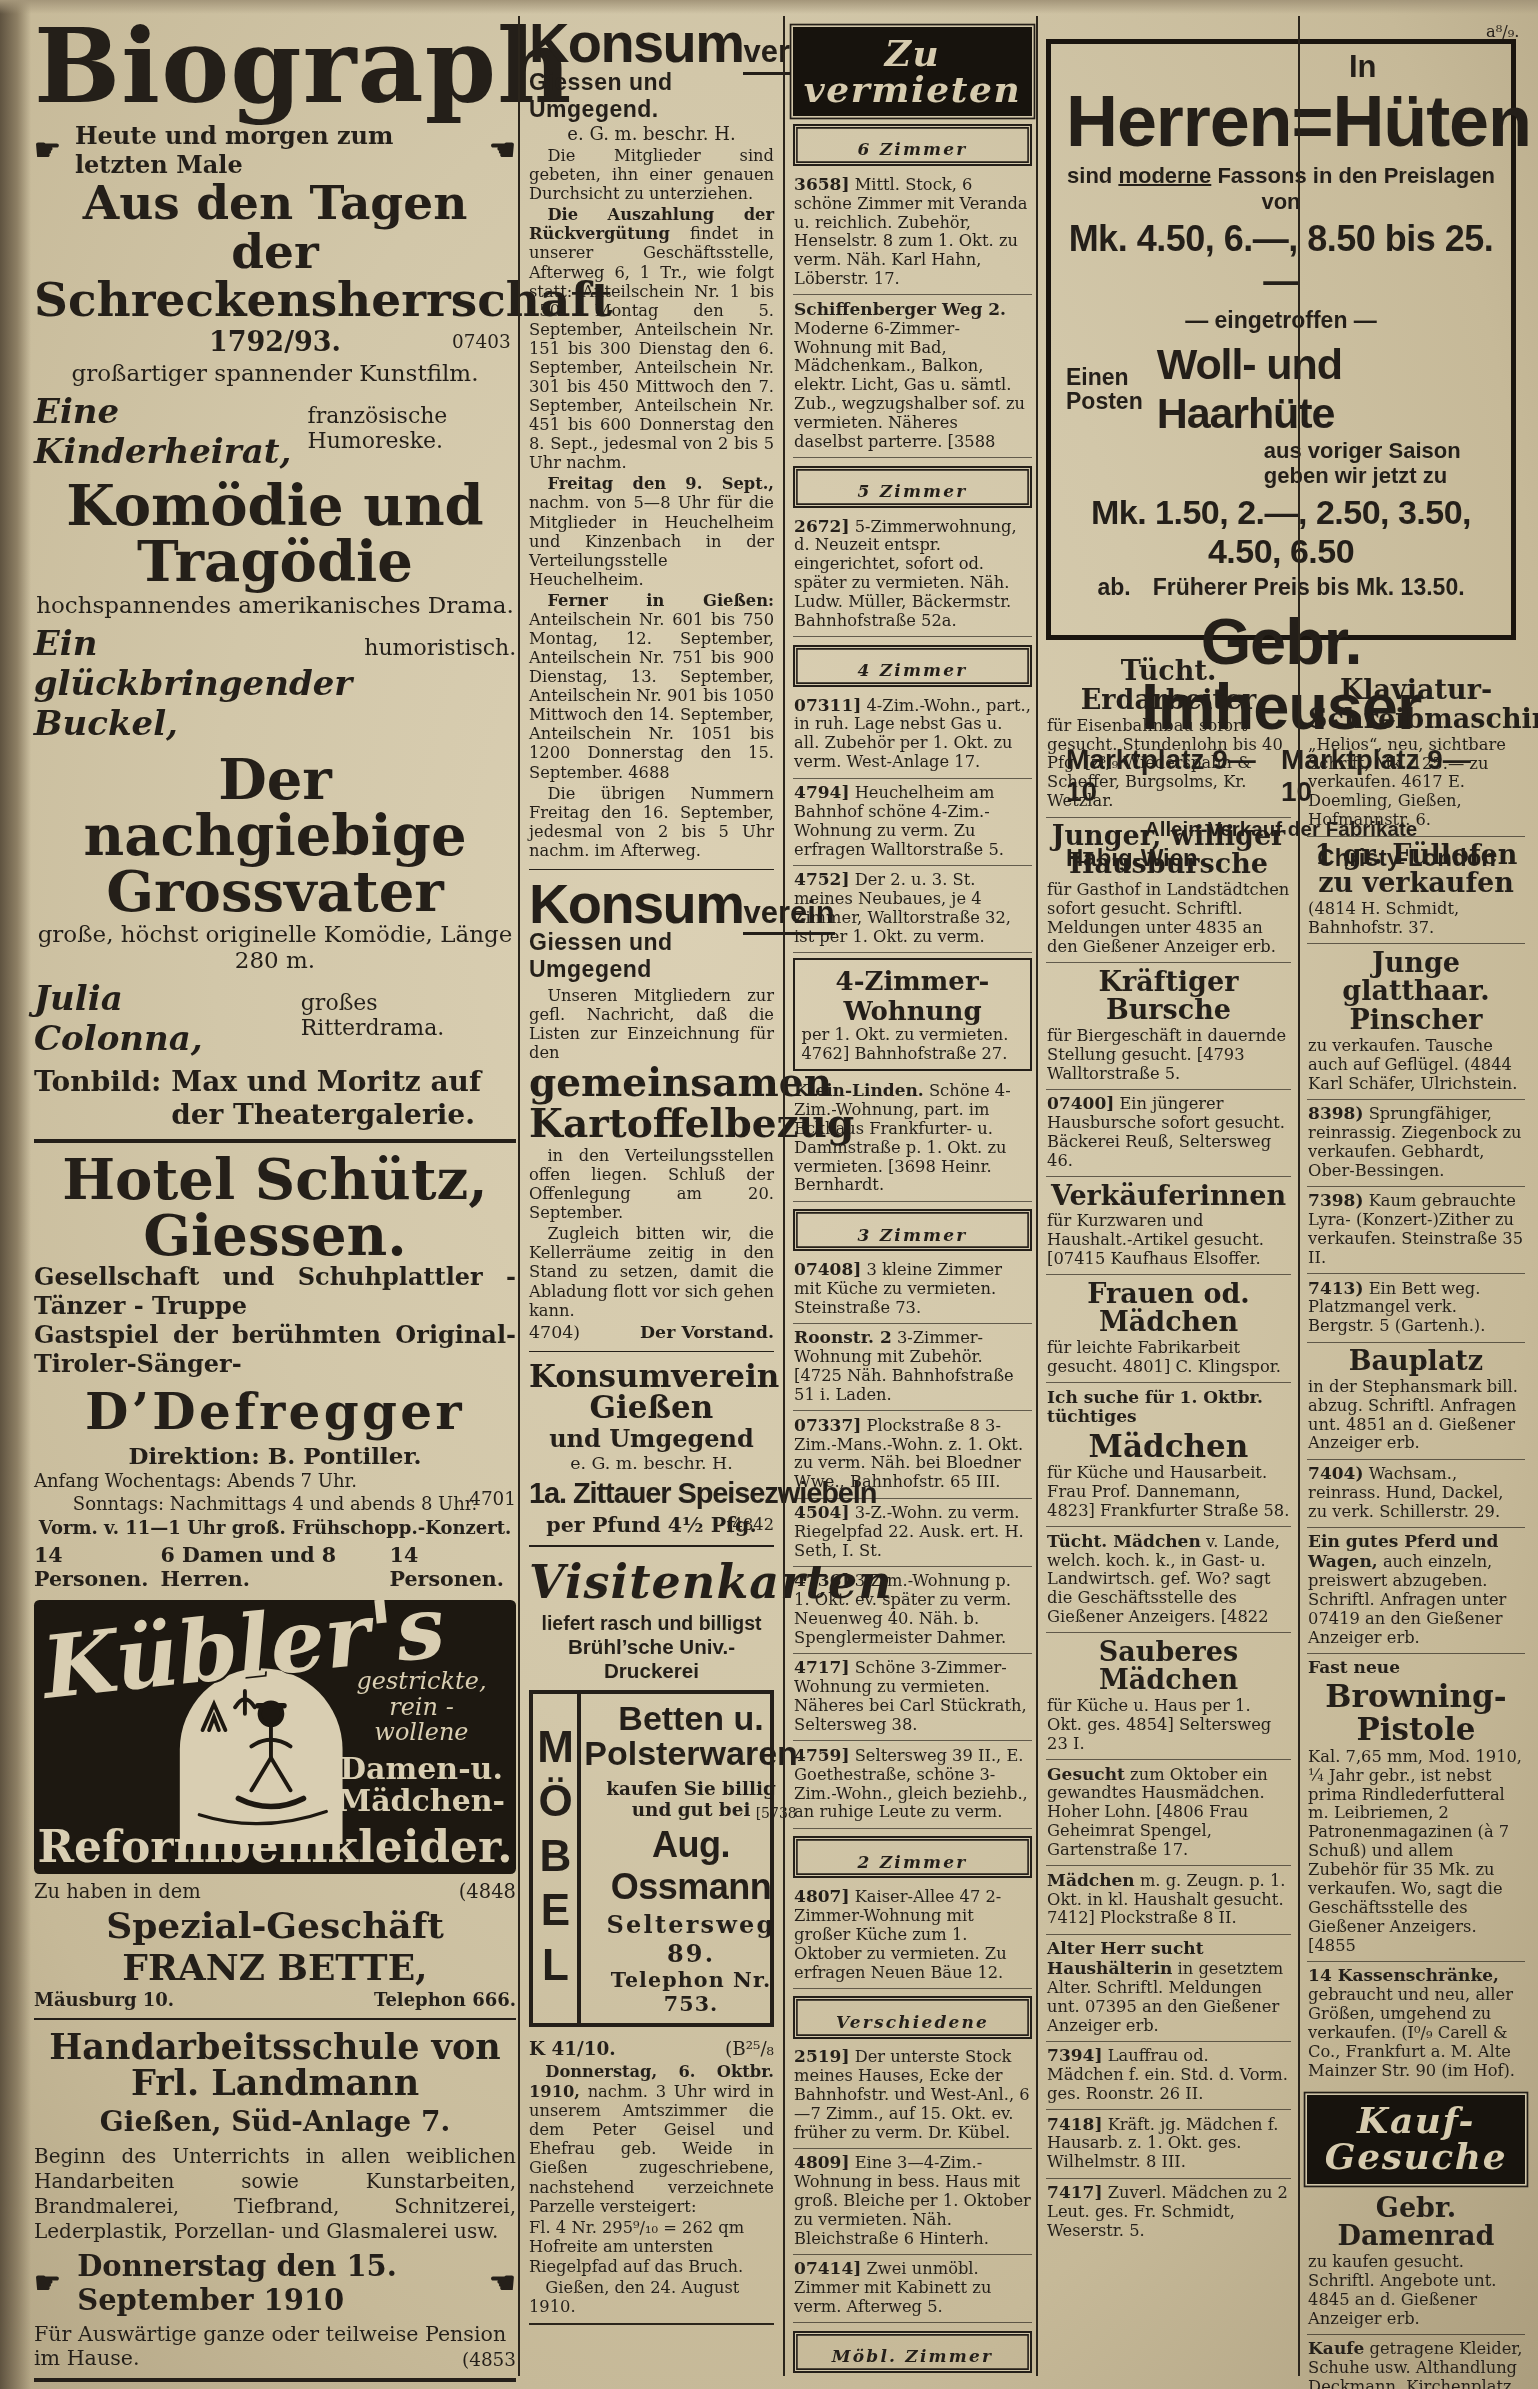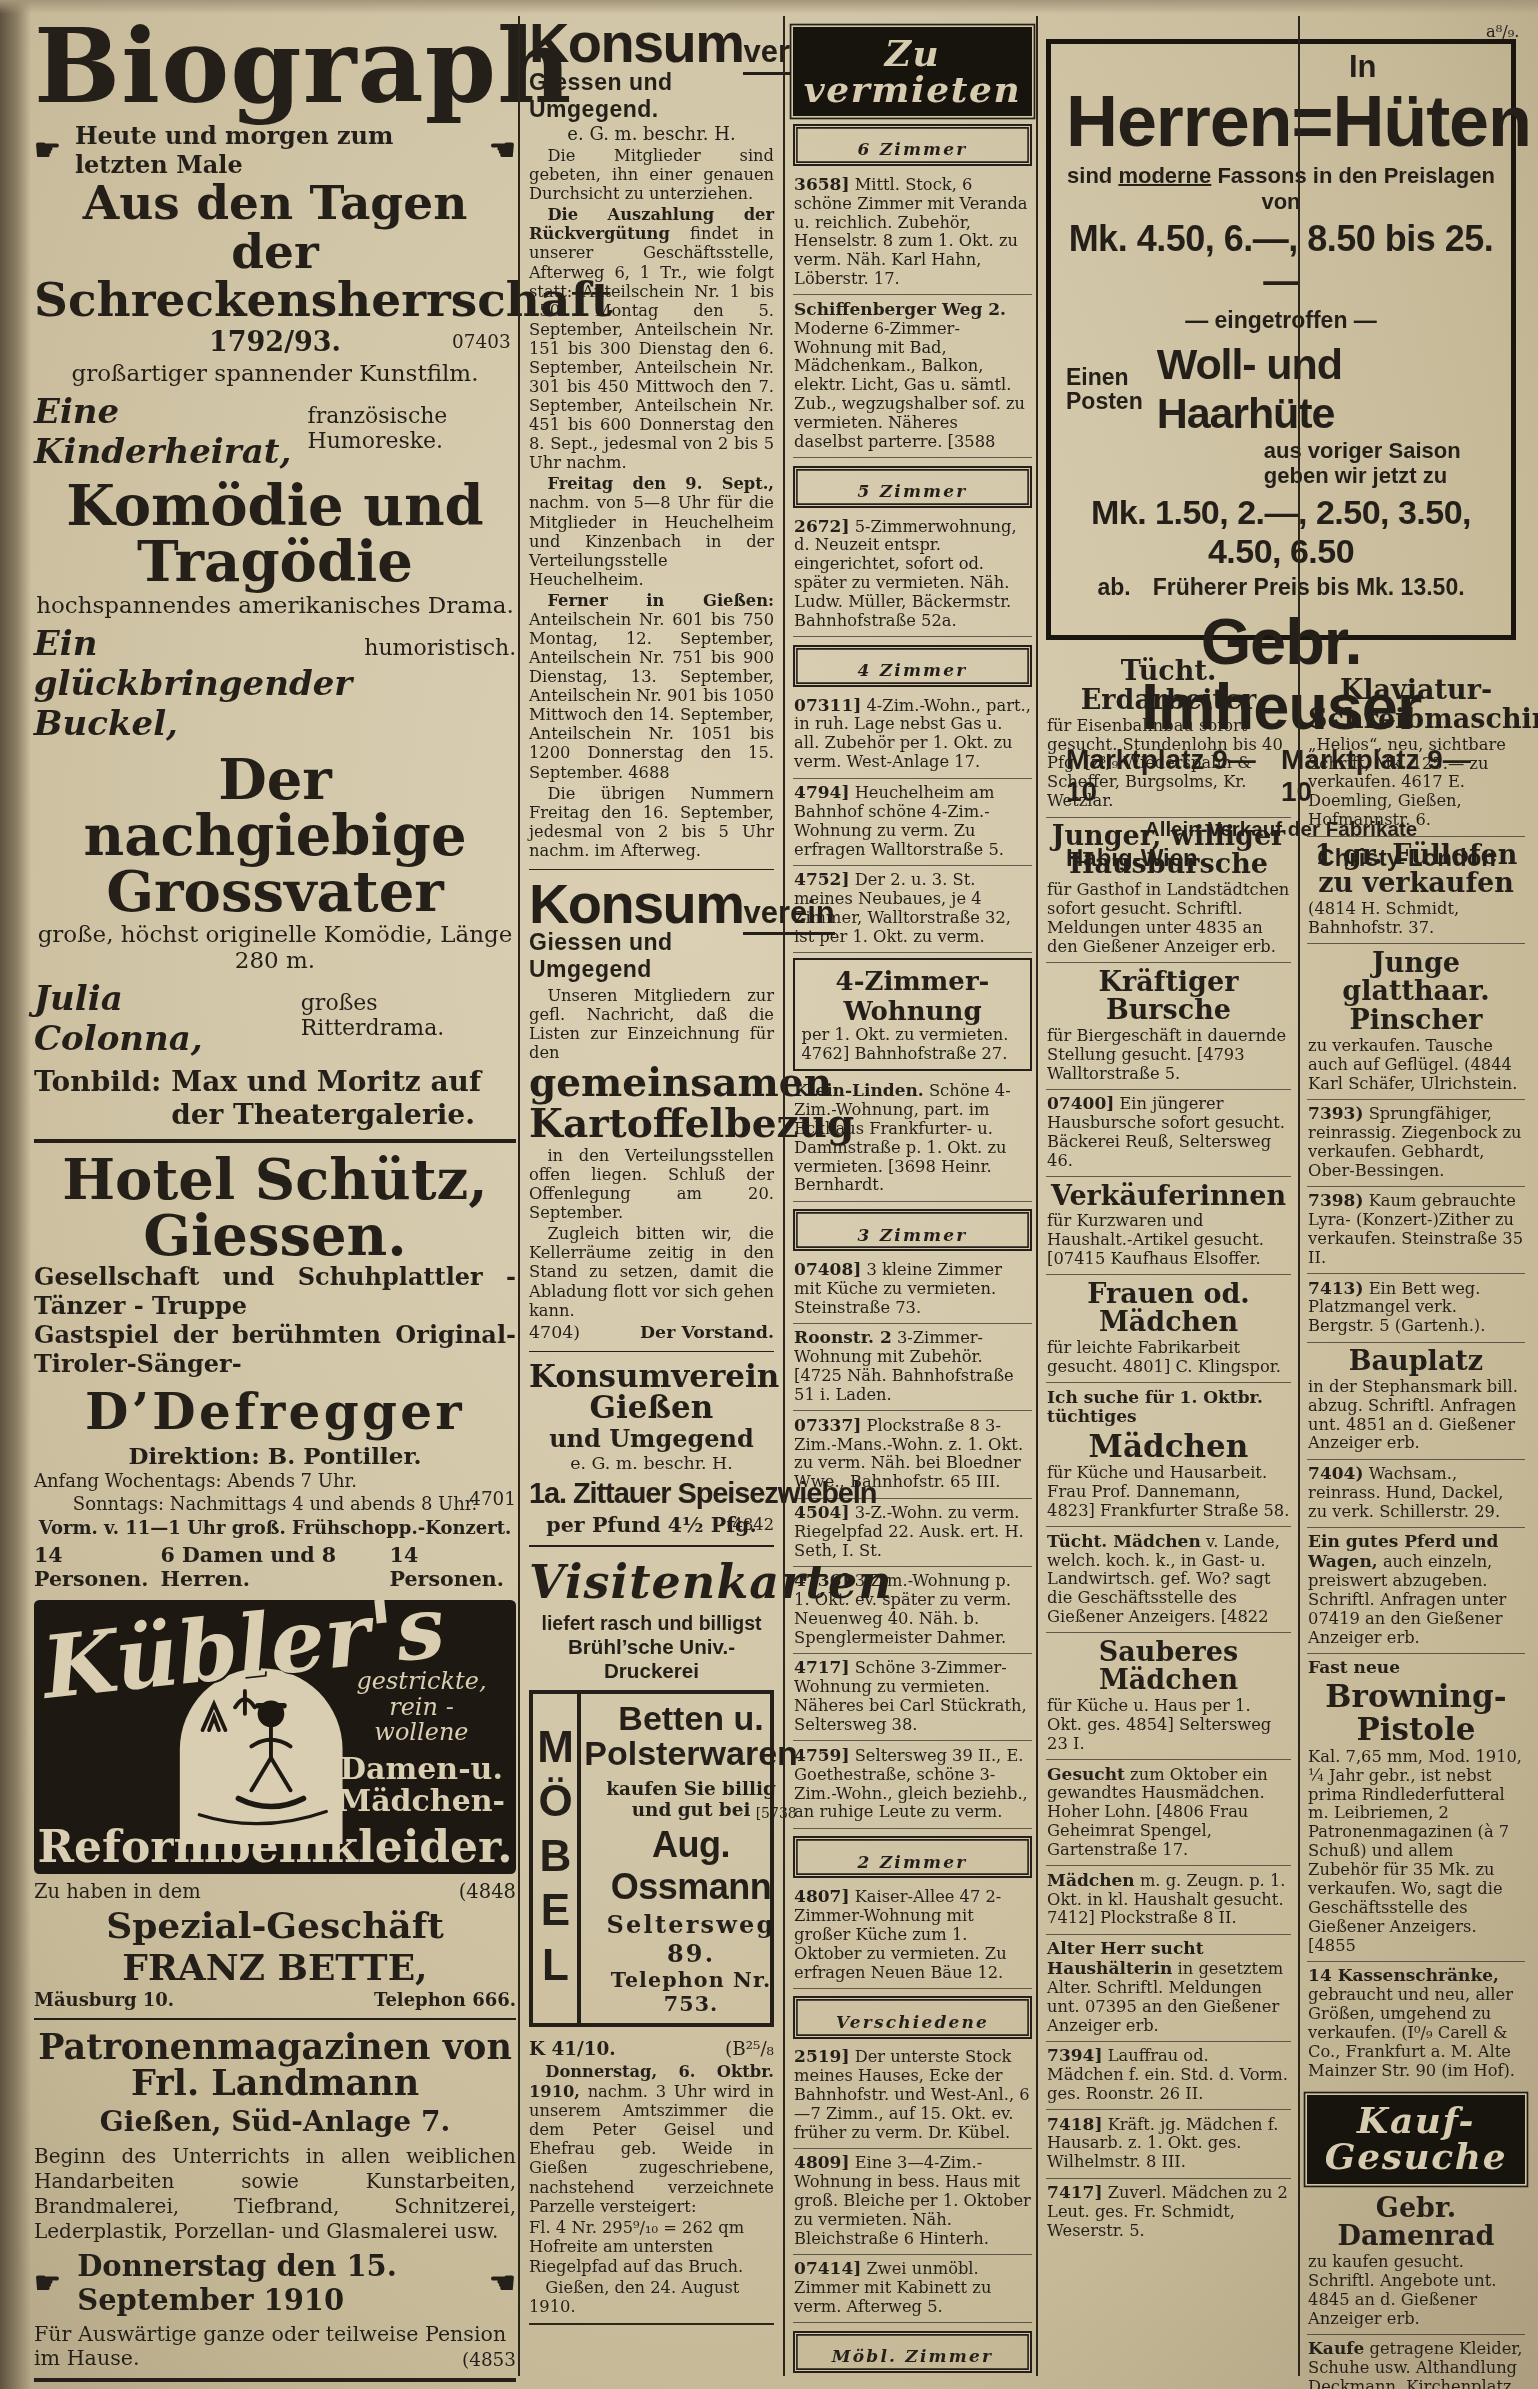--- a/index.html
+++ b/index.html
@@ -254,21 +254,21 @@
       <div class="kb-shop">Spezial-Geschäft FRANZ BETTE,</div>
       <div class="kb-addr">
         <span>Mäusburg 10.</span>
         <span>Telephon 666.</span>
       </div>
     </div>
 
     <div class="hrule thin"></div>
 
     <div>
-      <div class="ha-title">Patronenmagazinen von Frl. Landmann</div>
+      <div class="ha-title">Handarbeitsschule von Frl. Landmann</div>
       <div class="ha-sub">Gießen, Süd-Anlage 7.</div>
       <div class="ha-body">Beginn des Unterrichts in allen weiblichen Handarbeiten sowie Kunstarbeiten, Brandmalerei, Tiefbrand, Schnitzerei, Lederplastik, Porzellan- und Glasmalerei usw.</div>
       <div class="ha-date">
         <span class="hand">☛</span>
         <span>Donnerstag den 15. September 1910</span>
         <span class="hand">☚</span>
       </div>
       <div class="ha-foot">
         <span>Für Auswärtige ganze oder teilweise Pension im Hause.</span>
         <span class="ha-ref">(4853</span>
@@ -642,21 +642,21 @@
           <span class="chead">1 gr. Füllofen zu verkaufen</span>
 
           <span class="cbody">(4814  H. Schmidt, Bahnhofstr. 37.</span>
         </div>
         <div class="citem lead">
           <span class="chead">Junge glatthaar. Pinscher</span>
 
           <span class="cbody">zu verkaufen. Tausche auch auf Geflügel. (4844  Karl Schäfer, Ulrichstein.</span>
         </div>
         <div class="citem">
-          <span class="chead">7393)</span>
+          <span class="chead">8398)</span>
           
           <span class="cbody">Sprungfähiger, reinrassig. Ziegenbock zu verkaufen. Gebhardt, Ober-Bessingen.</span>
         </div>
         <div class="citem">
           <span class="chead">7398)</span>
           
           <span class="cbody">Kaum gebrauchte Lyra- (Konzert-)Zither zu verkaufen. Steinstraße 35 II.</span>
         </div>
         <div class="citem">
           <span class="chead">7413)</span>

